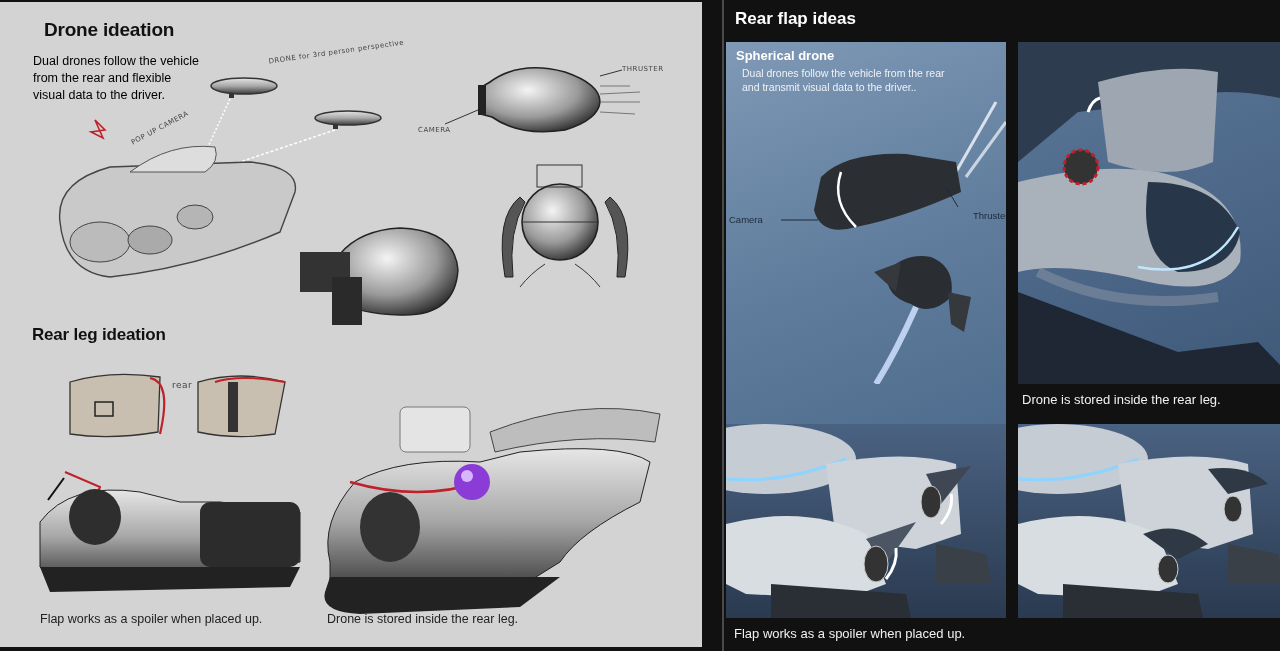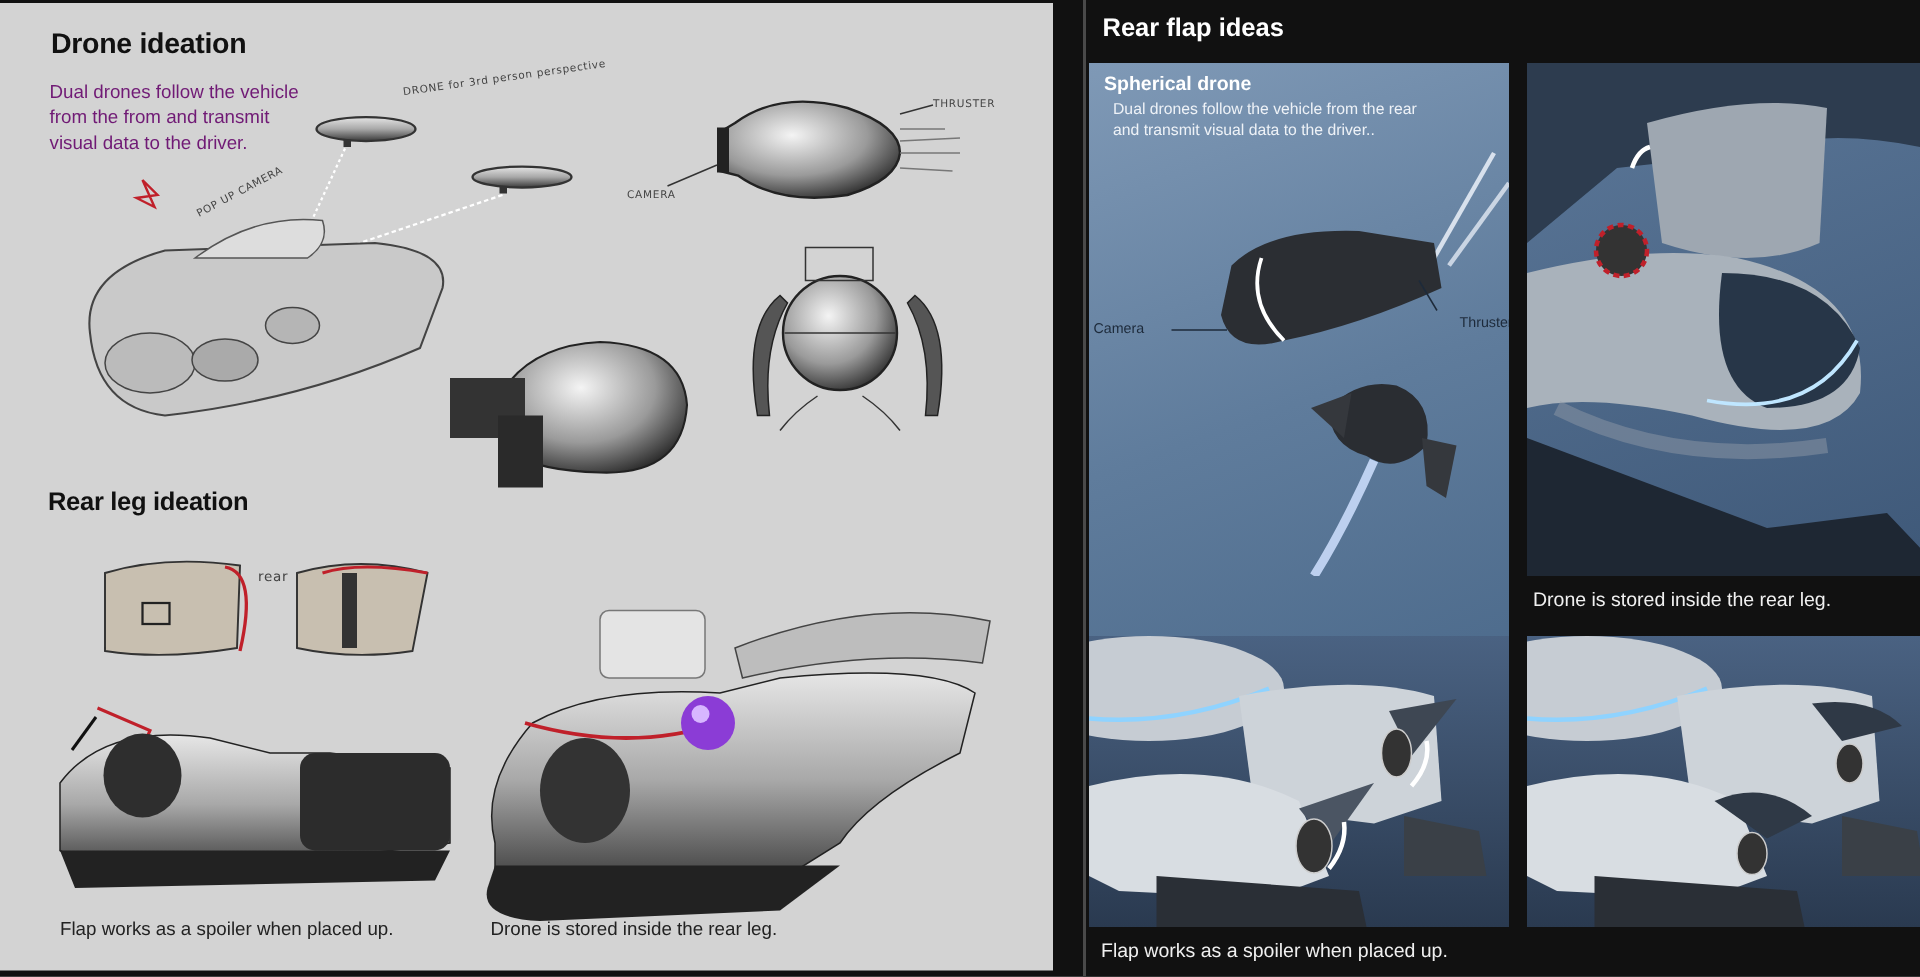--- a/index.html
+++ b/index.html
@@ -3,41 +3,41 @@
 <meta charset="utf-8">
 <style>
   * { box-sizing: border-box; margin: 0; padding: 0; }
   html, body { width: 1280px; height: 651px; overflow: hidden; background: #111; }
   body { position: relative; font-family: "Liberation Sans", "DejaVu Sans", sans-serif; }
 
   .left-panel { position: absolute; left: 0; top: 2px; width: 702px; height: 645px; background: #d3d3d3; overflow: hidden; }
   .right-panel { position: absolute; left: 722px; top: 0; width: 578px; height: 651px; background: #111111; overflow: hidden; border-left: 2px solid #4a4a4a; }
 
   .h1 { position: absolute; font-weight: bold; color: #111; font-size: 19px; letter-spacing: -0.2px; }
-  .body-txt { position: absolute; color: #701a75; font-size: 12.5px; line-height: 17px; }
+  .body-txt { position: absolute; color: #000000; font-size: 12.5px; line-height: 17px; }
   .caption { position: absolute; color: #222; font-size: 12.5px; }
   .sketch-note { position: absolute; font-family: "DejaVu Sans", sans-serif; font-size: 7px; color: #444; letter-spacing: 0.5px; }
 
   .rh1 { position: absolute; left: 11px; top: 9px; color: #fff; font-weight: bold; font-size: 17px; }
   .tile { position: absolute; overflow: hidden; }
   .tile svg { position: absolute; left: 0; top: 0; }
   .rcap { position: absolute; color: #f0f0f0; font-size: 13px; }
   .tile-title { position: absolute; left: 10px; top: 6px; color: #fff; font-weight: bold; font-size: 13px; }
   .tile-body { position: absolute; left: 16px; top: 24px; color: #eef2f7; font-size: 10.5px; line-height: 14px; }
   .tile-label { position: absolute; color: #1d2a3a; font-size: 9.5px; }
 </style>
 </head>
 <body>
 
 <div class="left-panel">
 
-  <div class="h1" style="left:34px; top:17px;">Drone ideation</div>
+  <div class="h1" style="left:44px; top:17px;">Drone ideation</div>
   <div class="body-txt" style="left:33px; top:51px;">
     <div>Dual drones follow the vehicle</div>
-    <div>from the from and transmit</div>
+    <div>from the rear and flexible</div>
     <div>visual data to the driver.</div>
   </div>
 
   <svg width="702" height="645" style="position:absolute;left:0;top:0;">
     <defs>
       <radialGradient id="gs" cx="40%" cy="35%" r="70%">
         <stop offset="0" stop-color="#f4f4f4"></stop>
           <stop offset="0.6" stop-color="#9a9a9a"></stop>
           <stop offset="1" stop-color="#2e2e2e"></stop>
       </radialGradient>

